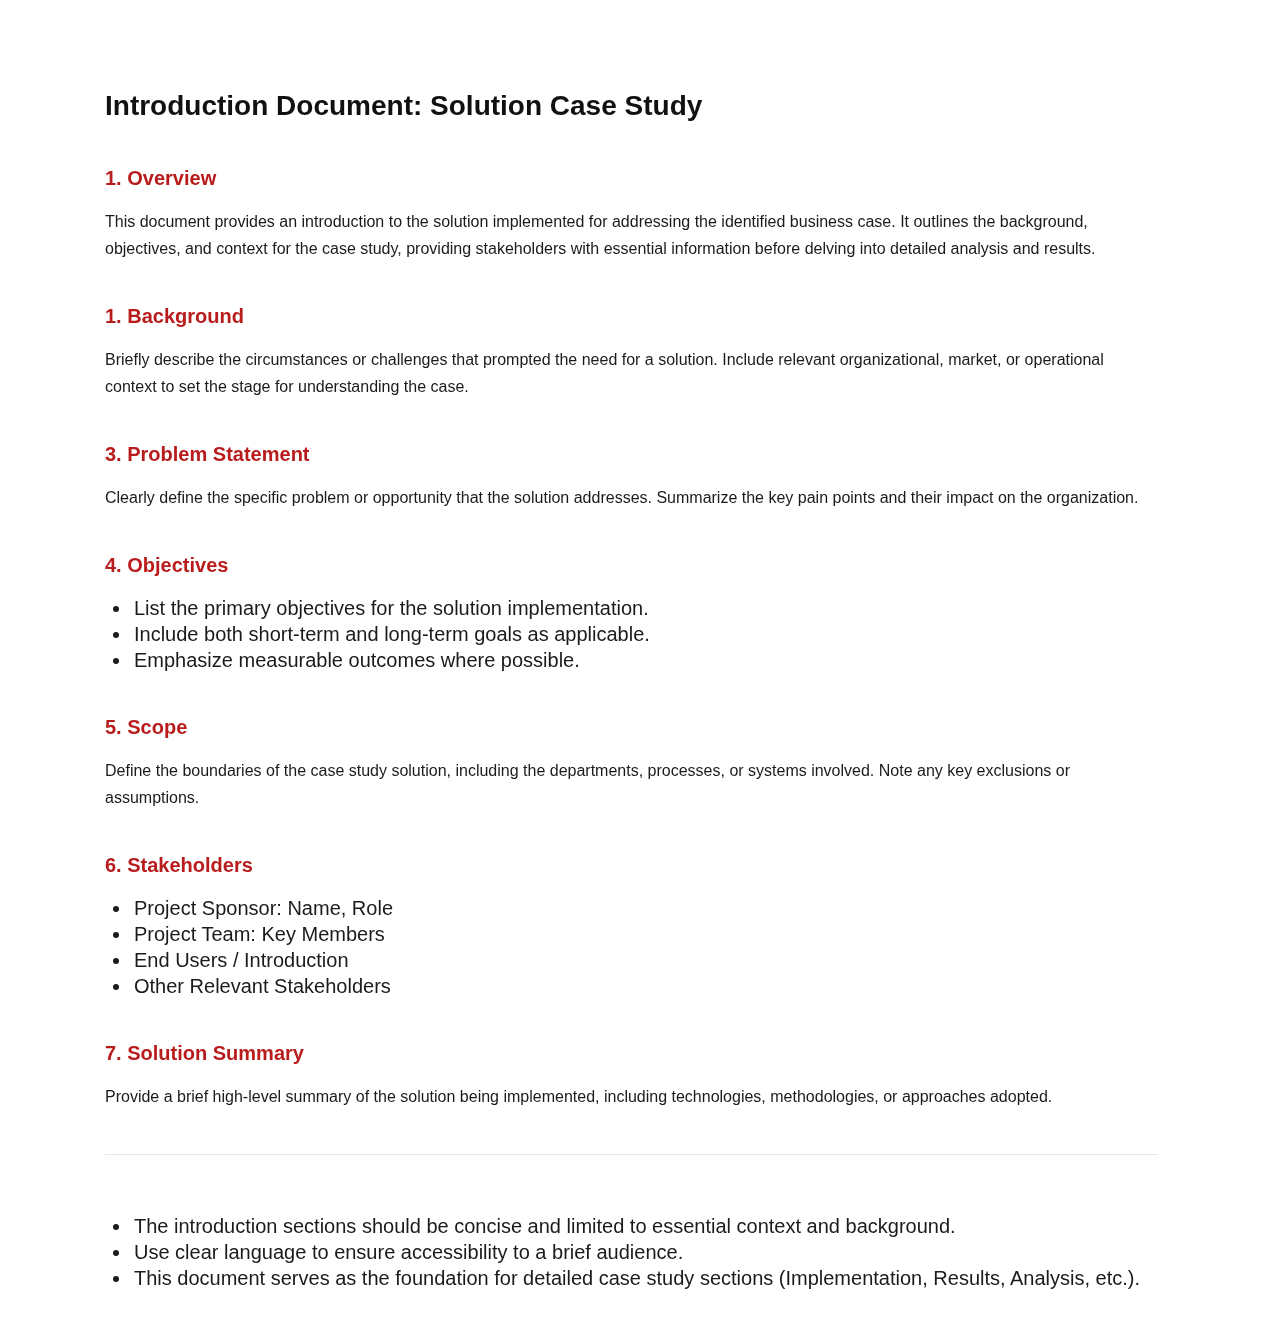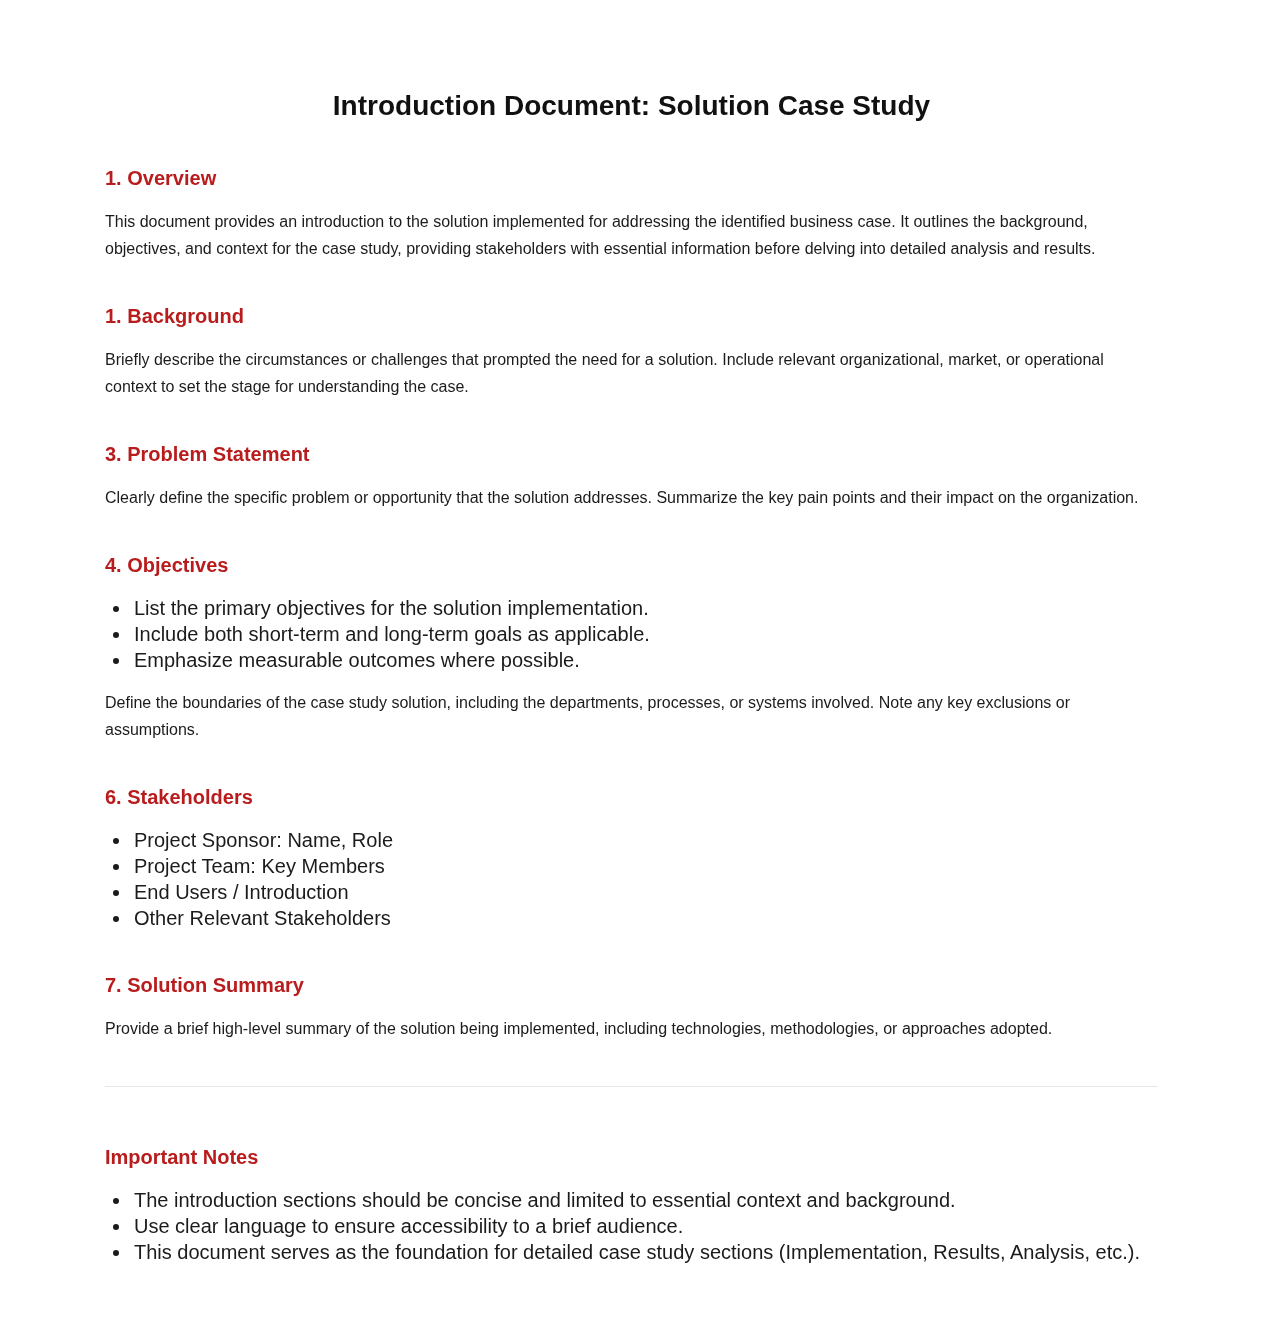--- a/index.html
+++ b/index.html
@@ -17,21 +17,20 @@
     min-height: 1322px;
     padding: 88px 105px 100px 105px;
     background: #ffffff;
   }
   h1.doc-title {
     font-size: 28px;
     line-height: 36px;
     font-weight: bold;
     margin: 0 0 38px 0;
     color: #111111;
-    text-align: center;
   }
   h2.sec-heading {
     font-size: 20px;
     line-height: 25px;
     font-weight: bold;
     margin: 42px 0 17px 0;
     color: #b91c1c;
   }
   p.sec-para {
     font-size: 16px;
@@ -79,20 +78,21 @@
   <section>
     <h2 class="sec-heading">4. Objectives</h2>
     <ul class="bullet-list">
       <li>List the primary objectives for the solution implementation.</li>
       <li>Include both short-term and long-term goals as applicable.</li>
       <li>Emphasize measurable outcomes where possible.</li>
     </ul>
   </section>
 
   <section>
+    <h2 class="sec-heading">5. Scope</h2>
     <p class="sec-para">Define the boundaries of the case study solution, including the departments, processes, or systems involved. Note any key exclusions or assumptions.</p>
   </section>
 
   <section>
     <h2 class="sec-heading">6. Stakeholders</h2>
     <ul class="bullet-list">
       <li>Project Sponsor: Name, Role</li>
       <li>Project Team: Key Members</li>
       <li>End Users / Introduction</li>
       <li>Other Relevant Stakeholders</li>
@@ -100,21 +100,20 @@
   </section>
 
   <section>
     <h2 class="sec-heading">7. Solution Summary</h2>
     <p class="sec-para">Provide a brief high-level summary of the solution being implemented, including technologies, methodologies, or approaches adopted.</p>
   </section>
 
   <hr class="divider">
 
   <section>
-    <h2 class="sec-heading">Important Notes</h2>
     <ul class="bullet-list">
       <li>The introduction sections should be concise and limited to essential context and background.</li>
       <li>Use clear language to ensure accessibility to a brief audience.</li>
       <li>This document serves as the foundation for detailed case study sections (Implementation, Results, Analysis, etc.).</li>
 
     </ul>
   </section>
 
 </div>
 

